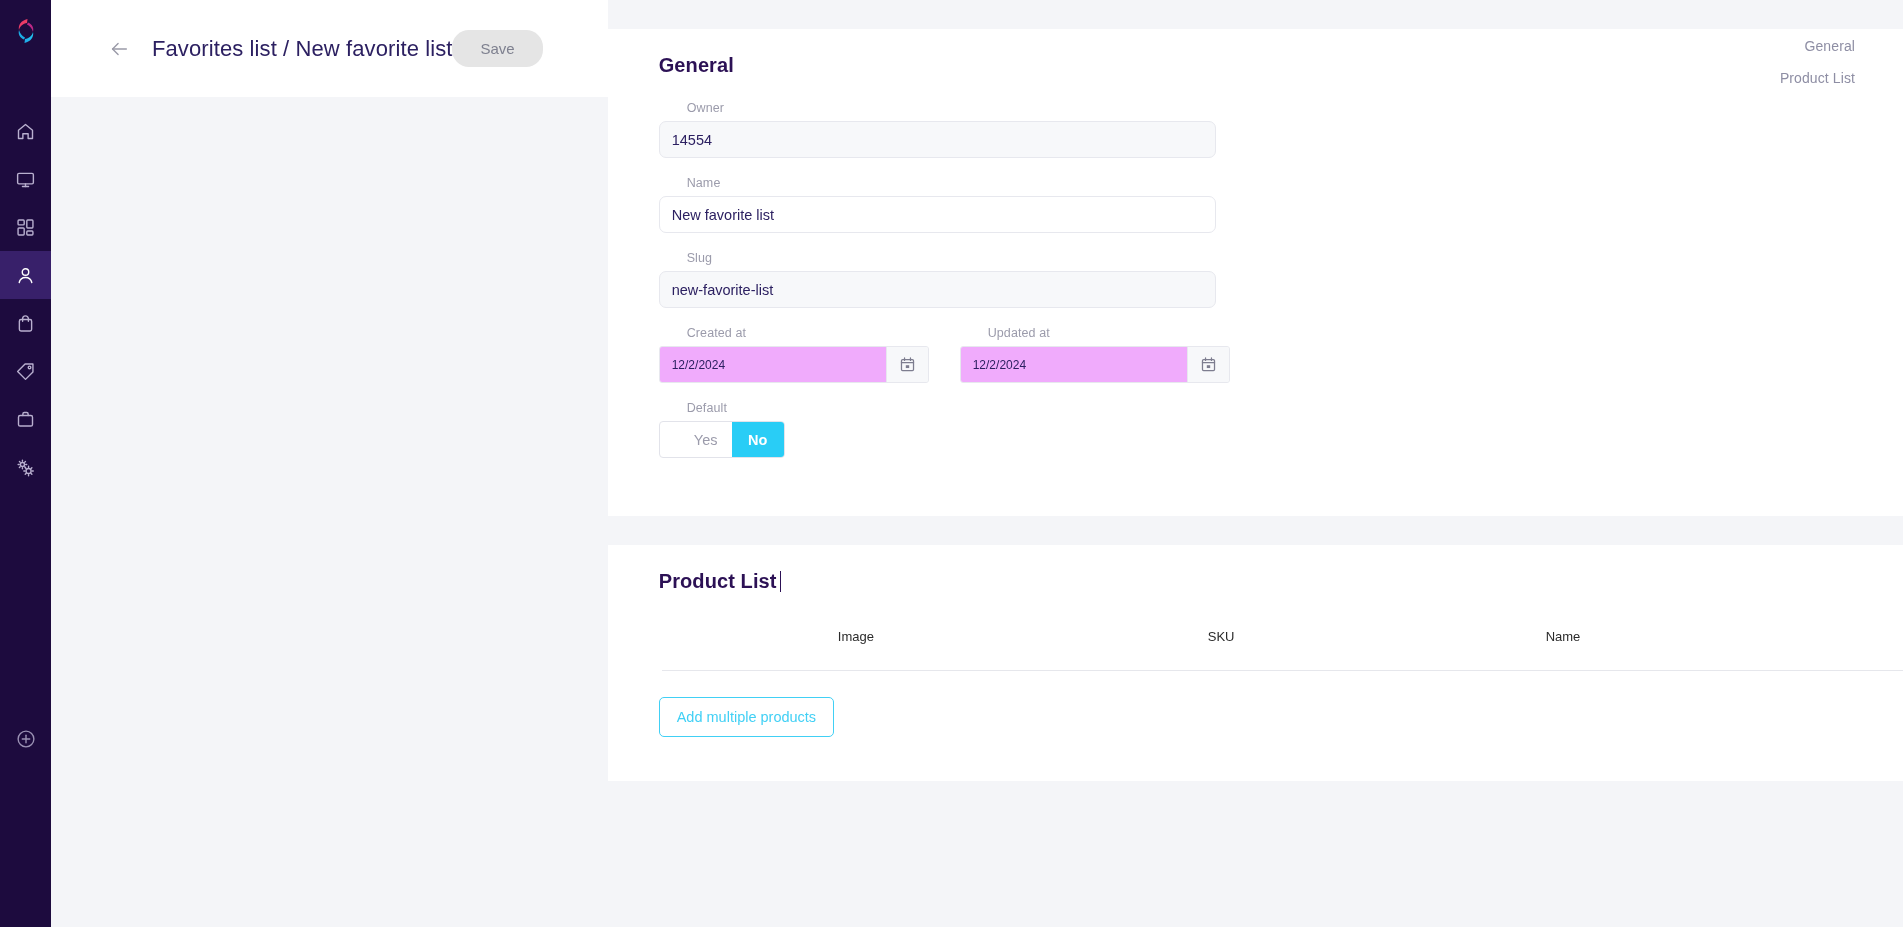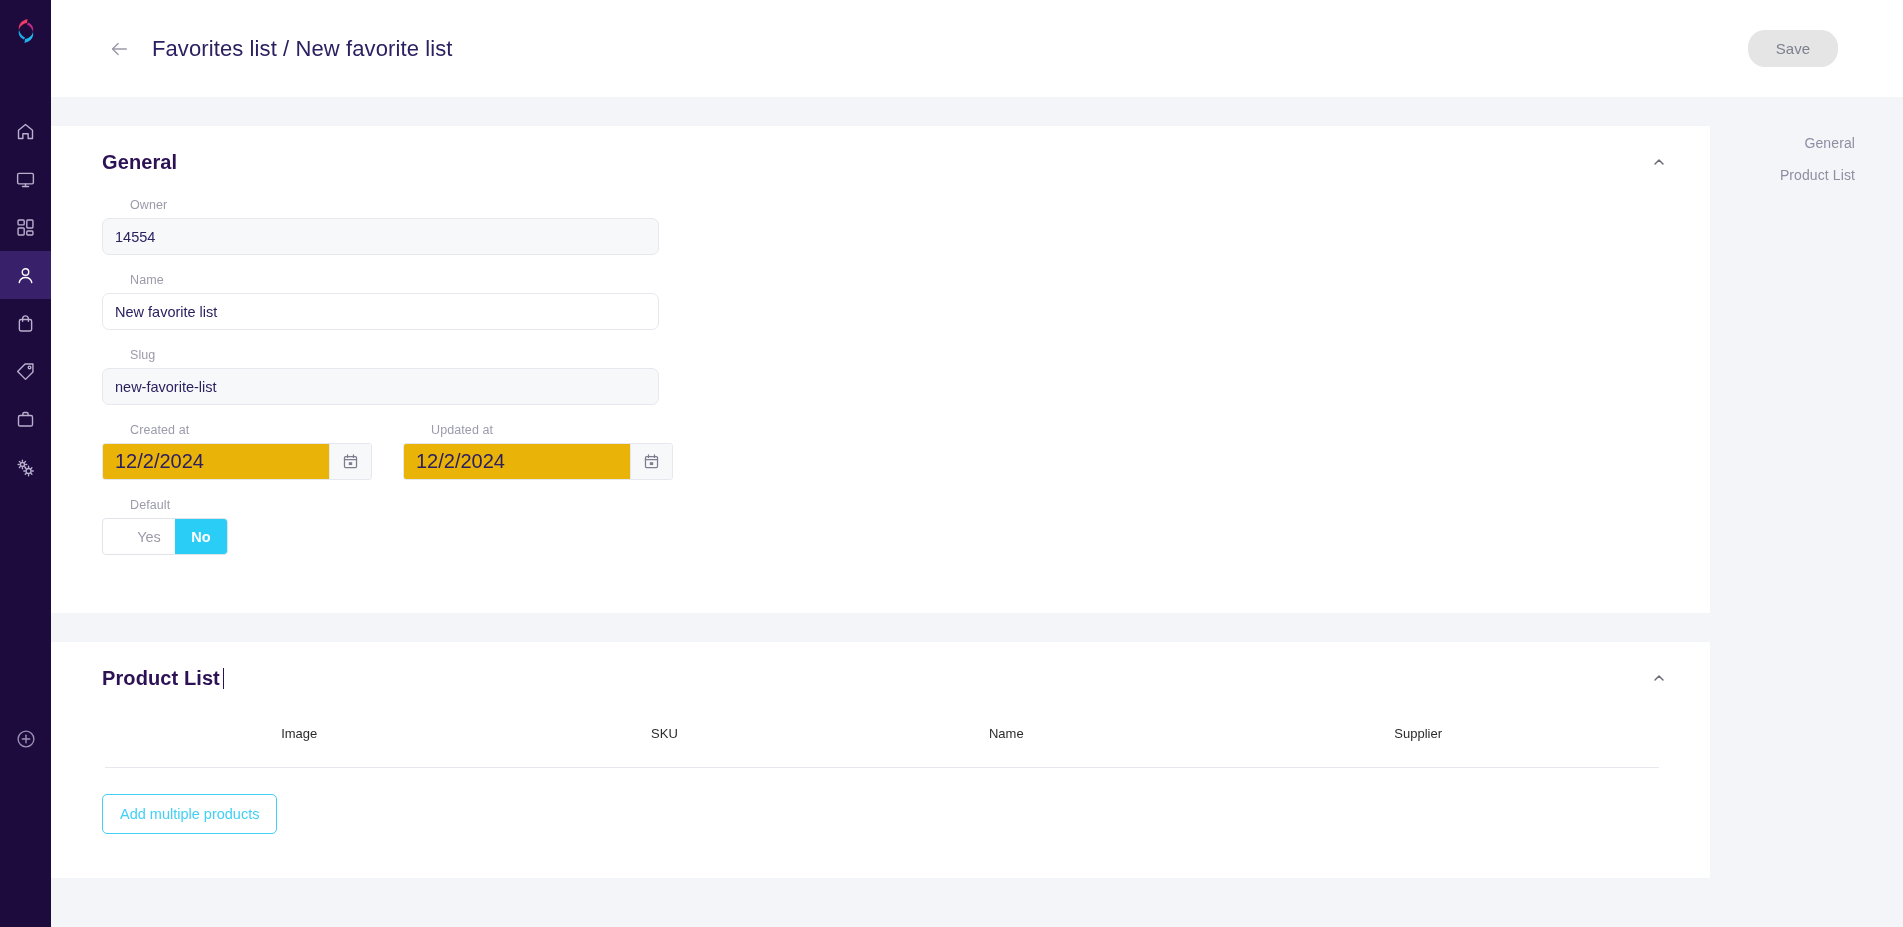--- a/index.html
+++ b/index.html
@@ -91,21 +91,21 @@
     fill: none;
     stroke-width: 1.5;
     stroke-linecap: round;
   }
 
   
   .main-wrap {
     flex: 1;
     height: 927px;
     display: flex;
-    flex-direction: column;
+    flex-direction: row;
     background: #f4f5f8;
     position: relative;
   }
 
   
   .topbar {
     height: 97px;
     min-height: 97px;
     background: #ffffff;
     display: flex;
@@ -249,22 +249,22 @@
     width: 270px;
     height: 37px;
     border: 1px solid #e7e8ee;
     border-radius: 3px;
     overflow: hidden;
     background: #f7f8fa;
   }
   .date-input {
     flex: 1;
     border: none;
-    background: #eab308;
-    font-size: 20px;
+    background: #f0abfc;
+    font-size: 12px;
     font-family: "Liberation Sans", sans-serif;
     color: #2c2061;
     padding: 0 12px;
     outline: none;
     min-width: 0;
   }
   .date-btn {
     width: 42px;
     border: none;
     border-left: 1px solid #e7e8ee;

